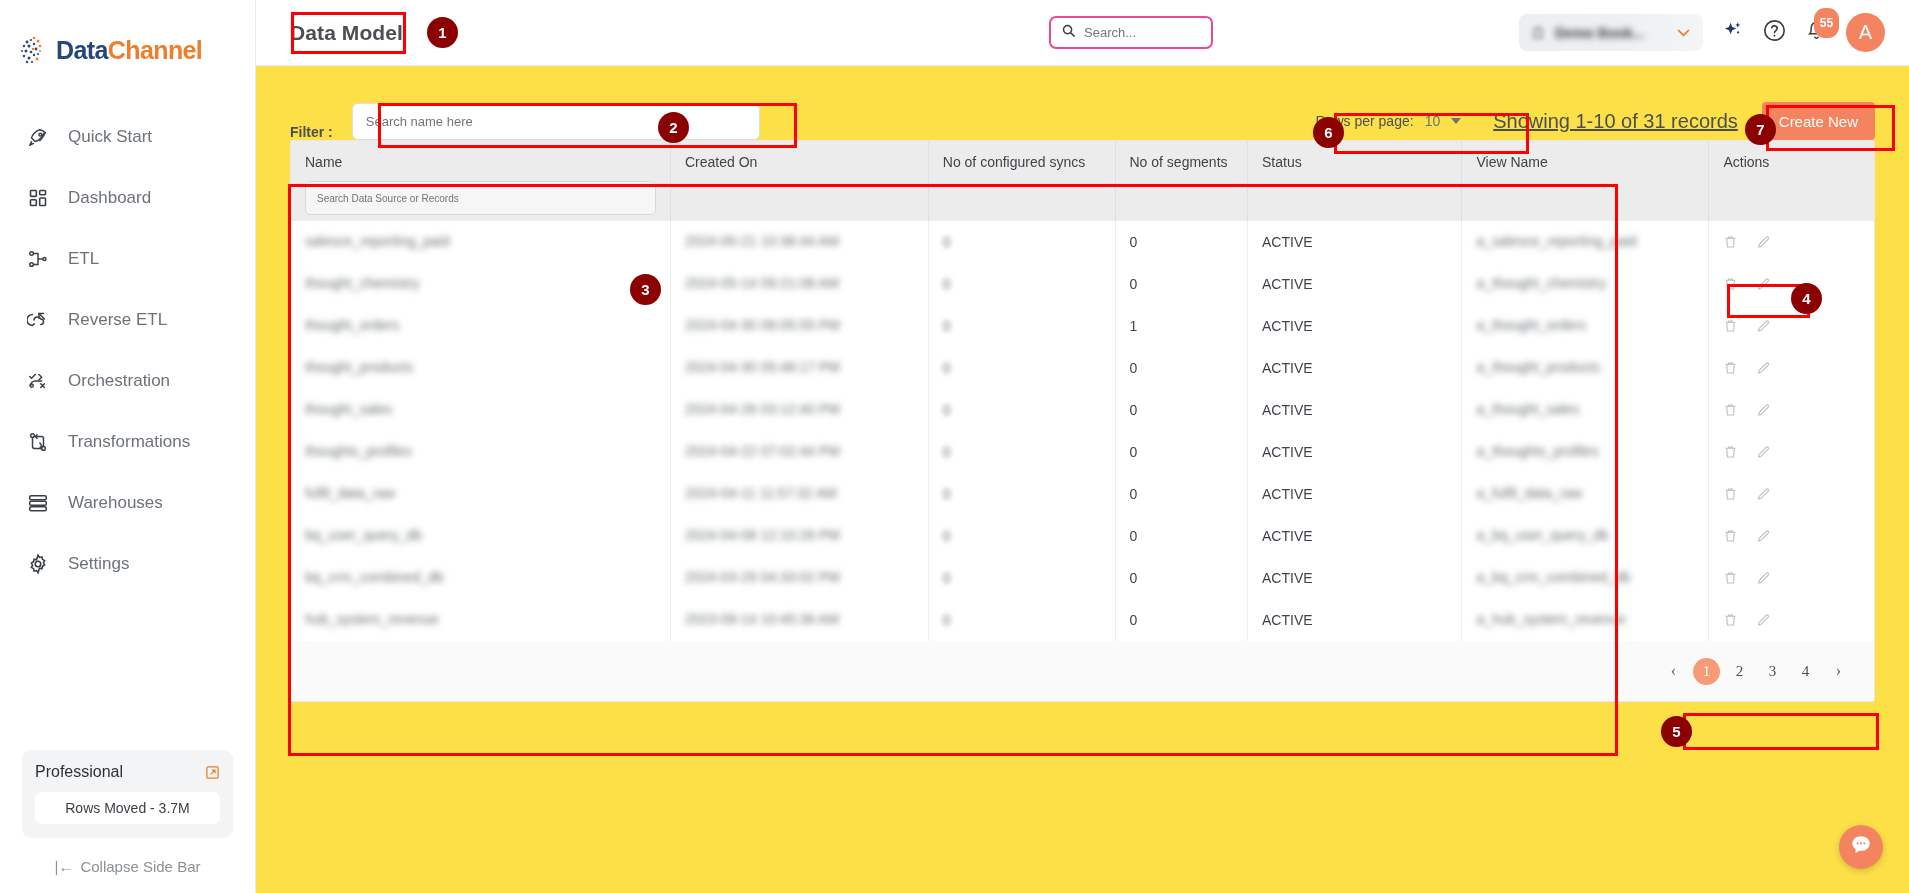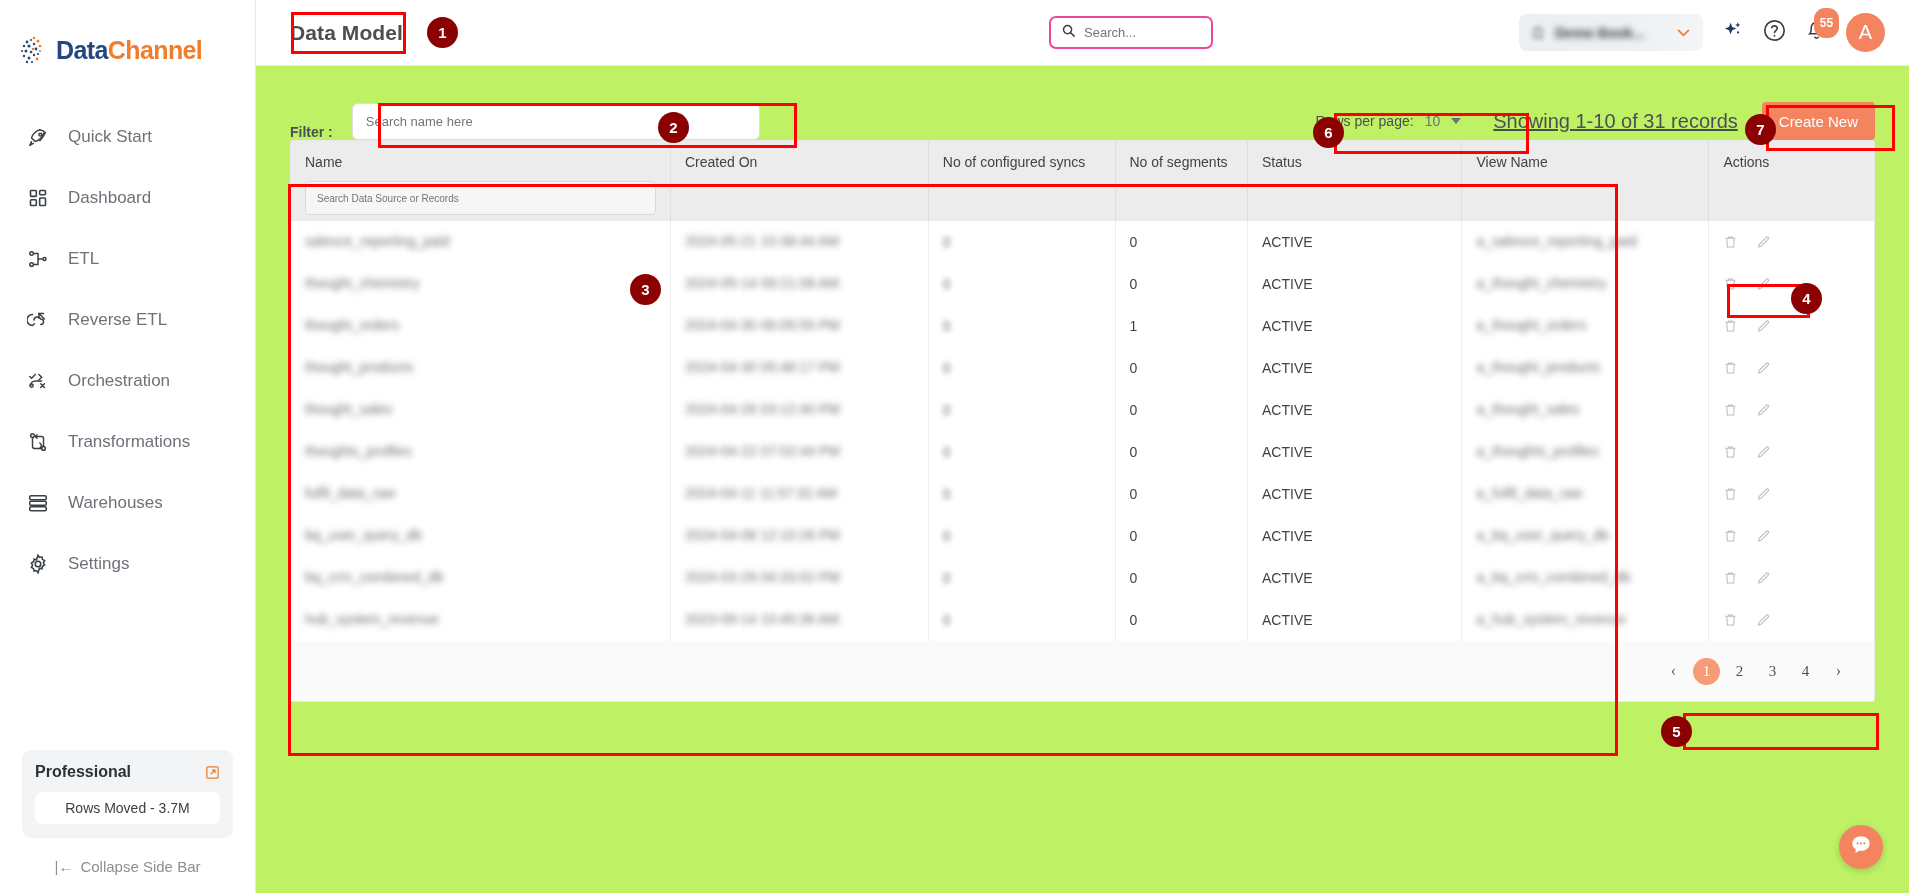--- a/index.html
+++ b/index.html
@@ -32,34 +32,34 @@
     height: 61px; padding-left: 22px;
     color: #6c7278; font-size: 17px;
     cursor: pointer;
   }
   .nav-ico { width: 32px; height: 28px; flex: 0 0 32px; display: flex; align-items: center; justify-content: center; margin-right: 14px; color: #3a3f44; }
   .nav-ico svg { display: block; }
 
   .side-bottom { margin-top: auto; padding: 0 22px 18px 22px; }
   .plan-card { background: #f3f4f6; border-radius: 9px; padding: 13px 13px 14px 13px; }
   .plan-top { display: flex; align-items: center; justify-content: space-between; }
-  .plan-name { font-size: 16px; font-weight: bold; color: #2d3136; }
+  .plan-name { font-size: 16px; font-weight: normal; color: #2d3136; }
   .plan-ext { color: #f07d2a; display: flex; }
   .plan-pill {
     margin-top: 11px; background: #ffffff; border-radius: 7px;
     height: 32px; display: flex; align-items: center; justify-content: center;
     font-size: 14px; color: #3a3f44;
   }
   .collapse {
     margin-top: 20px; display: flex; align-items: center; justify-content: center;
     gap: 7px; font-size: 15px; color: #8a9095; cursor: pointer;
   }
 
   
-  .main { flex: 1; height: 893px; display: flex; flex-direction: column; background: #bef264; position: relative; }
+  .main { flex: 1; height: 893px; display: flex; flex-direction: column; background: #fde047; position: relative; }
 
   .topbar {
     height: 66px; flex: 0 0 66px; background: #ffffff;
     border-bottom: 1px solid #ececec;
     display: flex; align-items: center; padding: 0 24px 0 34px;
     position: relative;
   }
   .page-title { font-size: 21px; font-weight: bold; color: #4b4f53; letter-spacing: 0.1px; }
   .gsearch {
     position: absolute; left: 793px; top: 16px;

